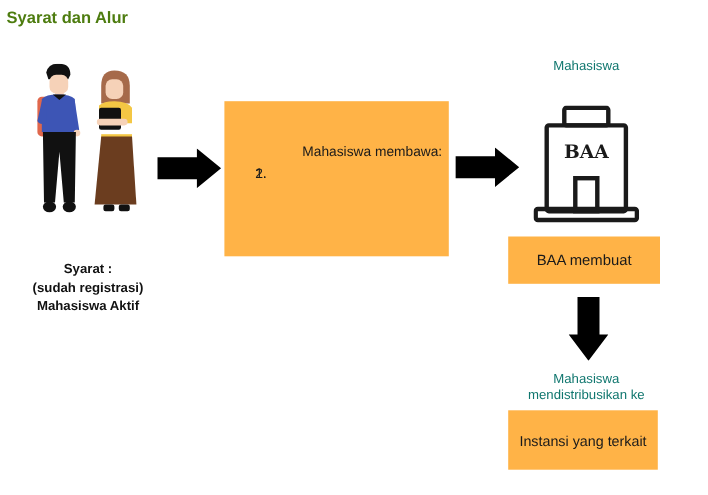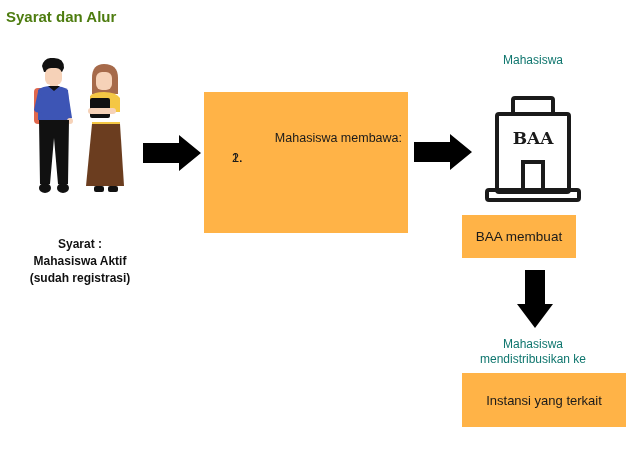--- a/index.html
+++ b/index.html
@@ -86,32 +86,32 @@
     .caption1 { left: 448px; top: 53px; }
     .caption2 { left: 448px; top: 337px; }
 
     .building {
       left: 485px; top: 96px;
       width: 96px; height: 108px;
     }
 
     .box-baa {
       left: 462px; top: 215px;
-      width: 114px; height: 43px;
+      width: 138px; height: 43px;
       display: flex;
       align-items: center;
       justify-content: center;
       text-align: center;
       font-size: 13.5px;
       line-height: 17px;
     }
 
     .box-inst {
       left: 462px; top: 373px;
-      width: 164px; height: 54px;
+      width: 136px; height: 54px;
       display: flex;
       align-items: center;
       justify-content: center;
       text-align: center;
       font-size: 13px;
     }
   </style>
 </head>
 <body>
 
@@ -159,22 +159,22 @@
 
     <path d="M70 66 L98 66 L102 128 L64 128 Z" fill="#6b3d1f"></path>
 
     <rect x="72" y="128" width="10" height="6" rx="2" fill="#111"></rect>
     <rect x="86" y="128" width="10" height="6" rx="2" fill="#111"></rect>
   </g>
 </svg>
 
 <div class="abs req-text">
   <div>Syarat :</div>
+  <div>(sudah registrasi)</div>
   <div>Mahasiswa Aktif</div>
-  <div>(sudah registrasi)</div>
 </div>
 
 <svg class="abs arrow-right arrow1" viewBox="0 0 58 36">
   <polygon points="0,8 36,8 36,0 58,18 36,36 36,28 0,28" fill="#000"></polygon>
 </svg>
 
 <div class="abs box box-main">
   <div>Mahasiswa membawa:</div>
   <ol>
     <li>

